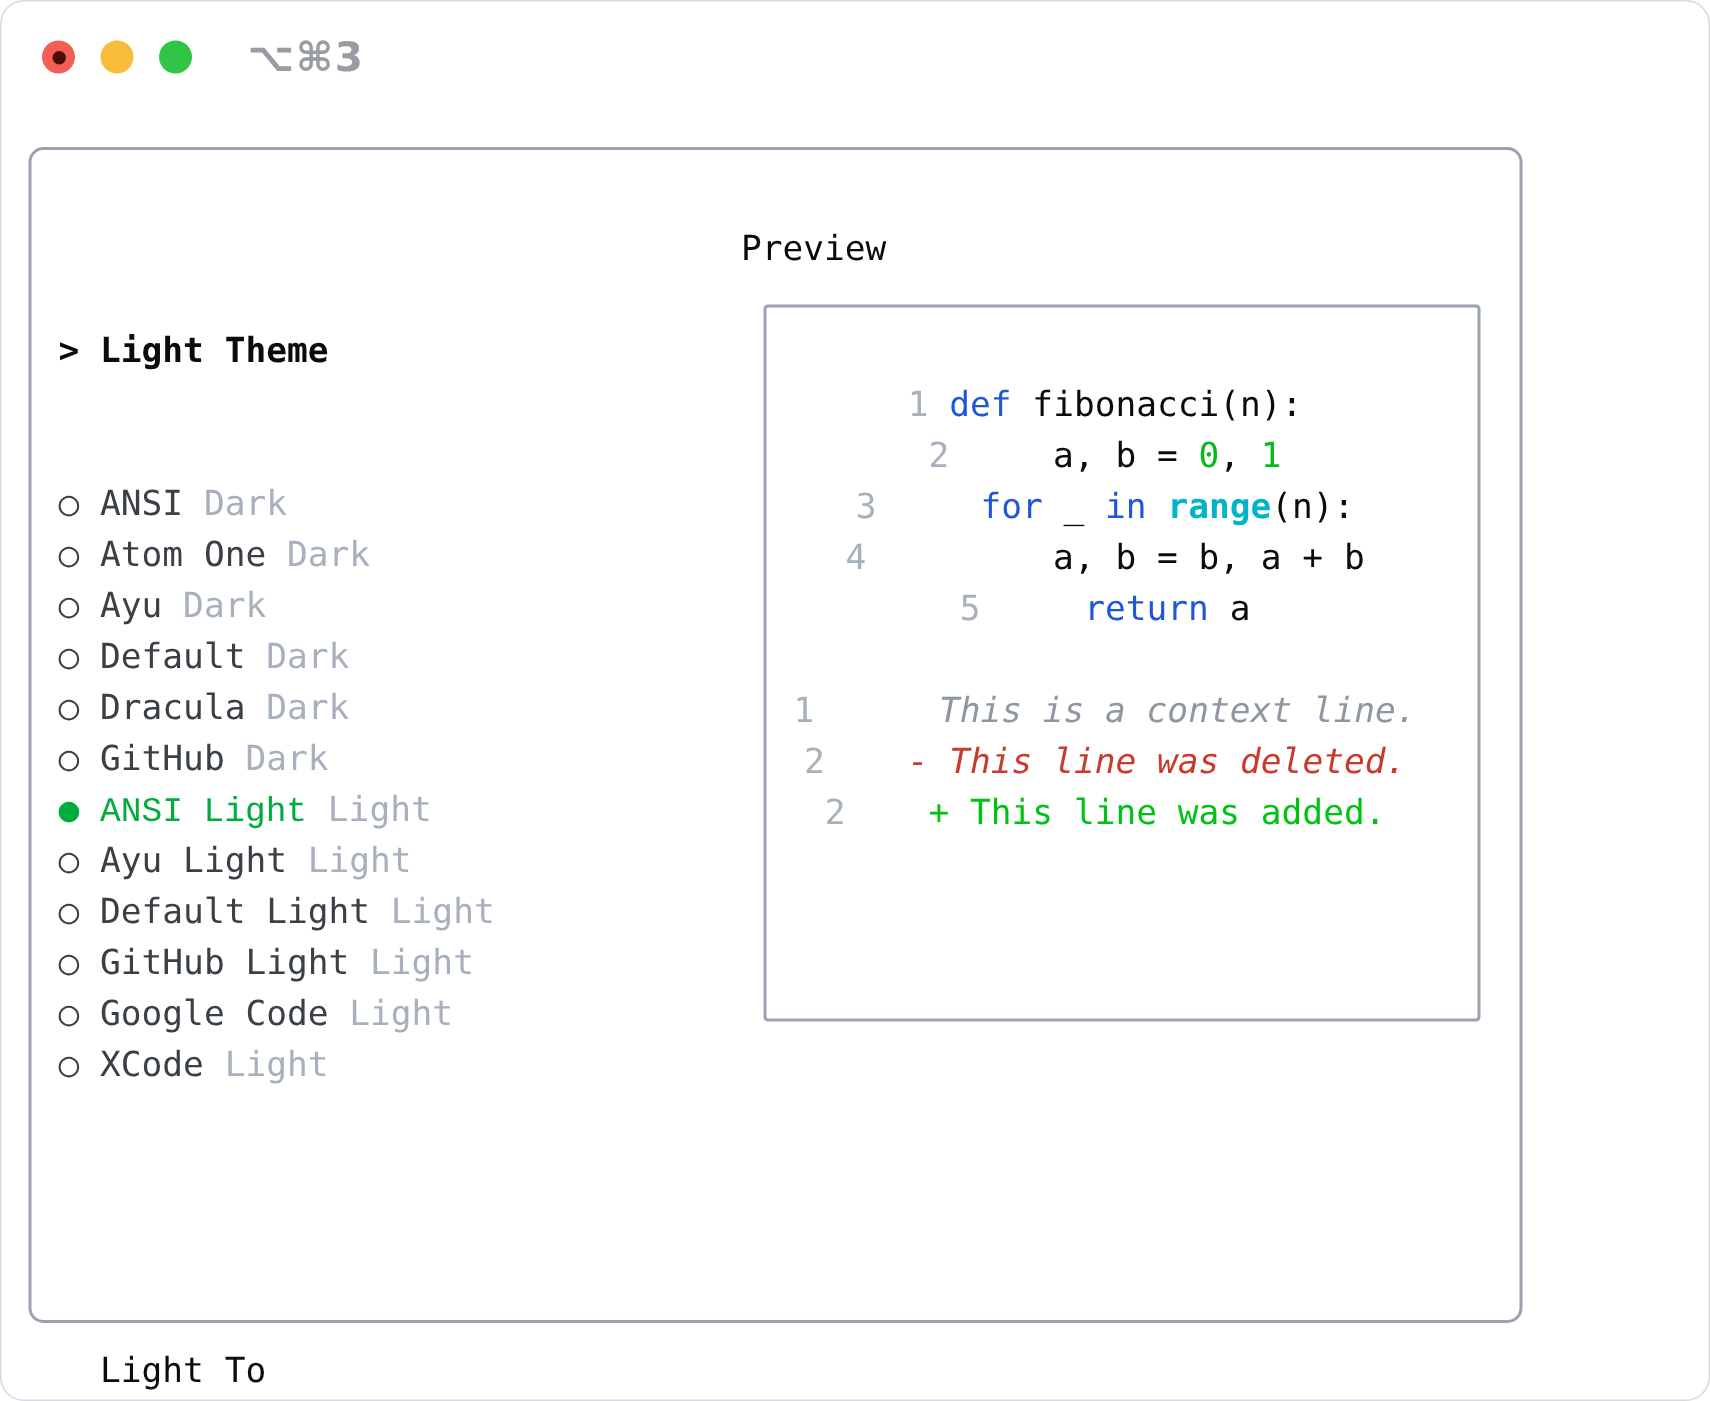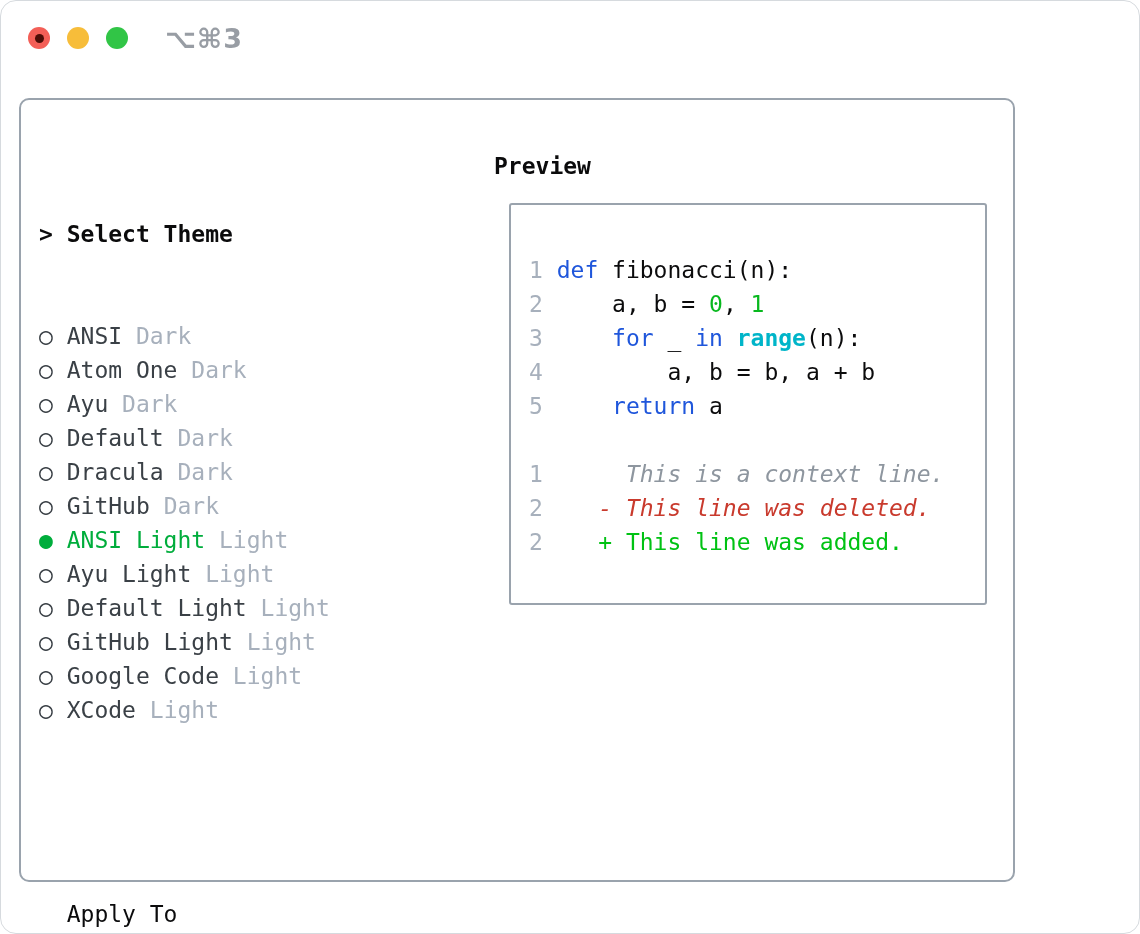--- a/index.html
+++ b/index.html
@@ -39,32 +39,33 @@
   .left-col {
     position: absolute; left: 38px; top: 148px;
     font-size: 23px; line-height: 34px; white-space: pre;
   }
   .row { height: 34px; }
   .marker { display: inline-block; width: 2ch; color: var(--text-dark); }
   .marker.sel { color: var(--green-select); }
   .hdr { font-weight: bold; color: var(--black); }
   .plain-black { color: var(--black); }
   .name { color: var(--text-dark); }
-  .name.sel { color: var(--green-select); }
+  .name.sel { color: var(--green-select); font-family: Liberation Mono, monospace; }
   .tag { color: var(--gray-dim); margin-left: 1ch; text-align: right; }
   .spacer { height: 34px; }
   
   .preview-title {
     position: absolute; left: 493px; top: 148px; height: 34px;
-    font-size: 23px; line-height: 34px; font-weight: bold; color: var(--black);
+    font-size: 23px; line-height: 34px; font-weight: normal; color: var(--black);
   }
   .preview-box {
-    position: absolute; left: 508px; top: 202px; width: 478px; height: 402px;
+    position: absolute; left: 508px; top: 202px; width: 478px; height: 478px;
     border: 2px solid var(--border); border-radius: 3px; background: #fff;
     overflow: hidden;
+    text-align: center;
   }
   .code {
     position: absolute; left: 18px; top: 48px;
     font-size: 23px; line-height: 34px; white-space: pre;
   }
   .cline { height: 34px; }
   .ln { display: inline-block; width: 1ch; margin-right: 1ch; color: var(--gray-dim); }
   .kw   { color: var(--blue-kw); }
   .fn   { color: var(--cyan-fn); font-weight: bold; }
   .num  { color: var(--green-num); }
@@ -83,24 +84,24 @@
       <div class="dot dot-red"></div>
       <div class="dot dot-yellow"></div>
       <div class="dot dot-green"></div>
     </div>
     <span class="shortcut">⌥⌘3</span>
   </div>
 
   <div class="main-box"></div>
 
   <div class="left-col">
-    <div class="row"><span class="marker hdr">&gt;</span><span class="hdr">Select Theme</span></div>
+    <div class="row"><span class="marker hdr">&gt;</span><span class="hdr">Light Theme</span></div>
     <div id="theme-rows"><div class="row"><span class="marker">○</span><span class="name">ANSI</span><span class="tag">Dark</span></div><div class="row"><span class="marker">○</span><span class="name">Atom One</span><span class="tag">Dark</span></div><div class="row"><span class="marker">○</span><span class="name">Ayu</span><span class="tag">Dark</span></div><div class="row"><span class="marker">○</span><span class="name">Default</span><span class="tag">Dark</span></div><div class="row"><span class="marker">○</span><span class="name">Dracula</span><span class="tag">Dark</span></div><div class="row"><span class="marker">○</span><span class="name">GitHub</span><span class="tag">Dark</span></div><div class="row"><span class="marker sel">●</span><span class="name sel">ANSI Light</span><span class="tag">Light</span></div><div class="row"><span class="marker">○</span><span class="name">Ayu Light</span><span class="tag">Light</span></div><div class="row"><span class="marker">○</span><span class="name">Default Light</span><span class="tag">Light</span></div><div class="row"><span class="marker">○</span><span class="name">GitHub Light</span><span class="tag">Light</span></div><div class="row"><span class="marker">○</span><span class="name">Google Code</span><span class="tag">Light</span></div><div class="row"><span class="marker">○</span><span class="name">XCode</span><span class="tag">Light</span></div></div>
     <div class="spacer"></div>
-    <div class="row"><span class="marker"></span><span class="plain-black">Apply To</span></div>
+    <div class="row"><span class="marker"></span><span class="plain-black">Light To</span></div>
     
     
     
     
   </div>
 
   <div class="preview-title">Preview</div>
 
   <div class="preview-box">
     <div class="code" id="code-lines"><div class="cline"><span class="ln">1</span><span class="kw">def</span><span class="code-plain"> fibonacci(n):</span></div><div class="cline"><span class="ln">2</span><span class="code-plain">    a, b = </span><span class="num">0</span><span class="code-plain">, </span><span class="num">1</span></div><div class="cline"><span class="ln">3</span><span class="code-plain">    </span><span class="kw">for</span><span class="code-plain"> _ </span><span class="kw">in</span><span class="code-plain"> </span><span class="fn">range</span><span class="code-plain">(n):</span></div><div class="cline"><span class="ln">4</span><span class="code-plain">        a, b = b, a + b</span></div><div class="cline"><span class="ln">5</span><span class="code-plain">    </span><span class="kw">return</span><span class="code-plain"> a</span></div><div class="cline"><span class="ln"></span></div><div class="cline"><span class="ln">1</span><span class="ctx">     This is a context line.</span></div><div class="cline"><span class="ln">2</span><span class="code-plain">   </span><span class="del">- This line was deleted.</span></div><div class="cline"><span class="ln">2</span><span class="code-plain">   </span><span class="add">+ This line was added.</span></div></div>

